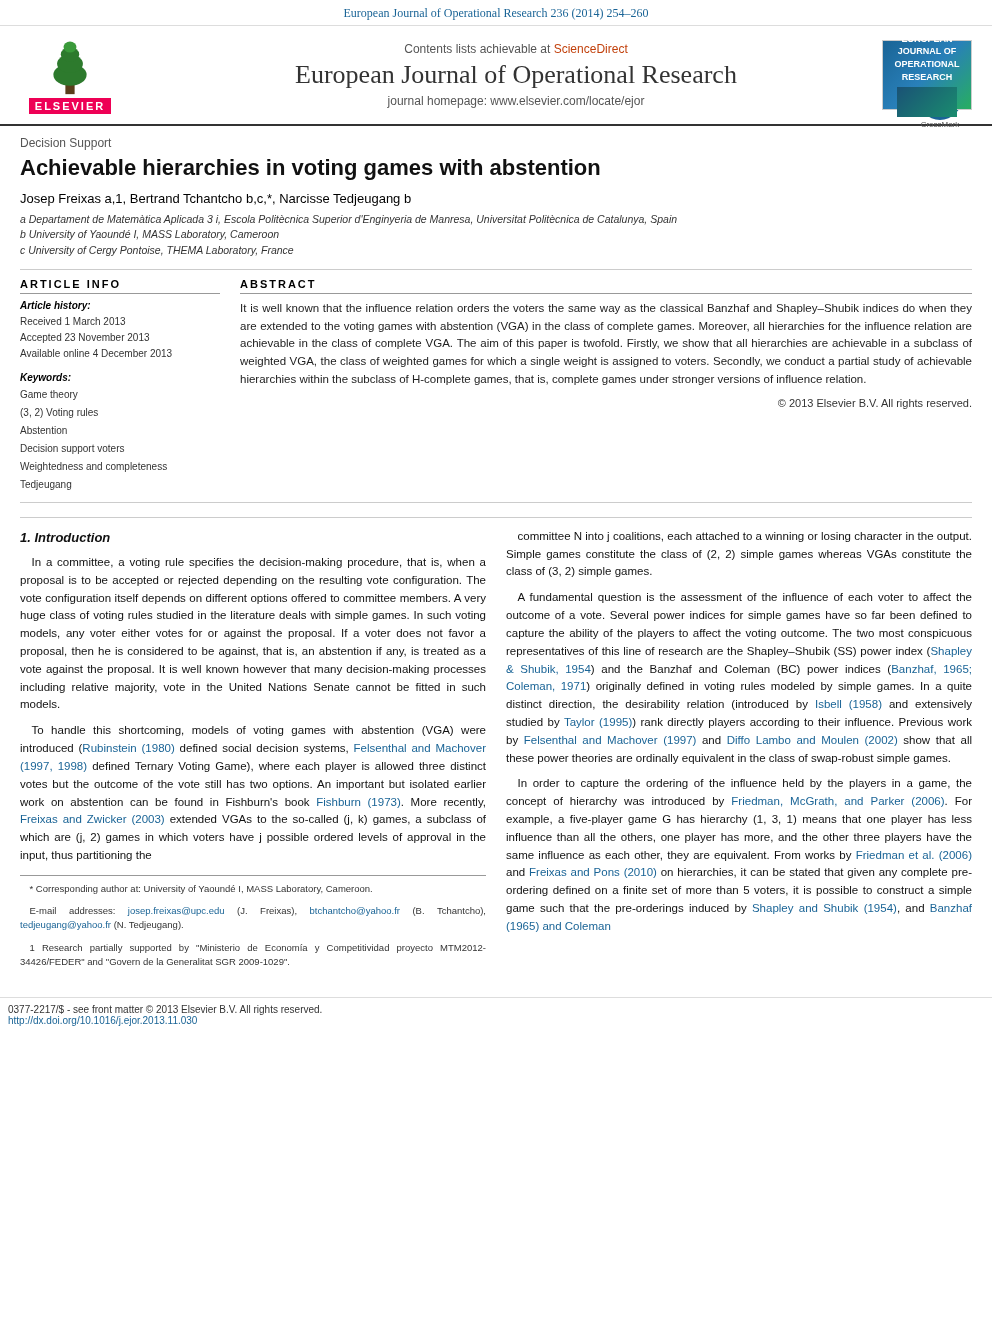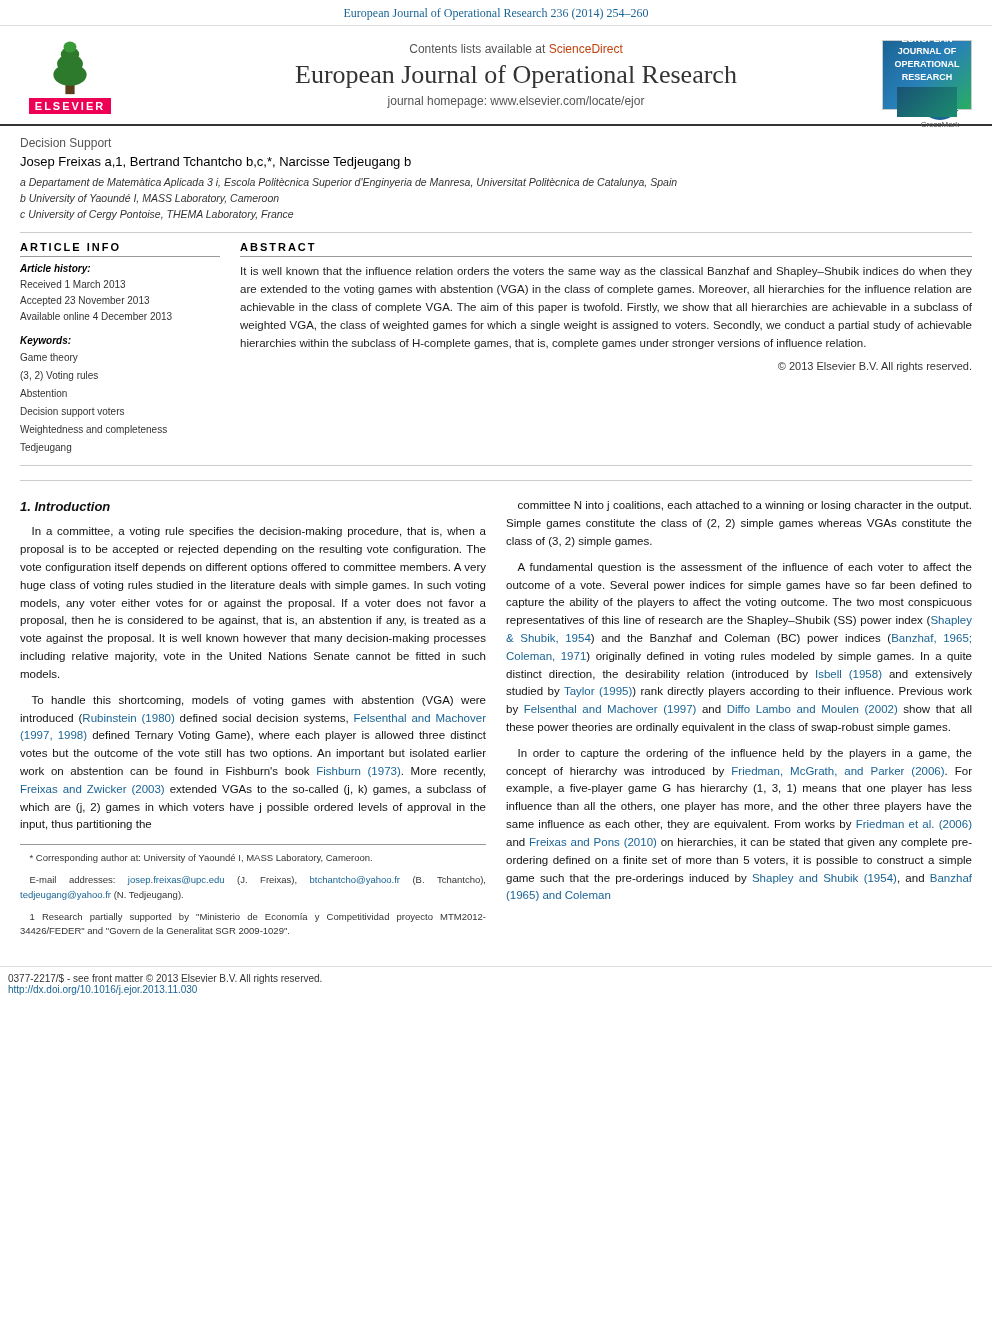--- a/index.html
+++ b/index.html
@@ -215,21 +215,21 @@
       font-size: 11px;
       font-family: Arial, sans-serif;
       margin-top: 8px;
       color: #333;
     }
     .body-columns {
       display: flex;
       gap: 20px;
       margin-top: 14px;
       border-top: 1px solid #ccc;
-      padding-top: 16px;
+      padding-top: 10px;
     }
     .body-col {
       flex: 1;
       font-size: 11.5px;
       line-height: 1.55;
       text-align: justify;
       font-family: Arial, sans-serif;
       color: #111;
     }
     .body-col h2 {
@@ -280,21 +280,21 @@
         <ellipse cx="50" cy="42" rx="18" ry="12" fill="#2d7a2d"></ellipse>
         <ellipse cx="50" cy="30" rx="14" ry="10" fill="#2d7a2d"></ellipse>
         <ellipse cx="50" cy="20" rx="10" ry="8" fill="#2d7a2d"></ellipse>
         <ellipse cx="50" cy="12" rx="7" ry="6" fill="#3a9a3a"></ellipse>
       </svg>
       <div class="elsevier-text">ELSEVIER</div>
     </div>
   </div>
   <div class="journal-header-center">
     <div class="contents-line">
-      <span>Contents lists available at</span>
+      <span>Contents lists achievable at</span>
       <a href="#">ScienceDirect</a>
     </div>
     <div class="journal-title">European Journal of Operational Research</div>
     <div class="journal-homepage">journal homepage: www.elsevier.com/locate/ejor</div>
   </div>
   <div class="journal-header-right">
     <div style="font-size:7px; line-height:1.4;">
       <div style="font-size:9px; font-weight:bold; margin-bottom:4px;">EUROPEAN JOURNAL OF OPERATIONAL RESEARCH</div>
       <div style="width:60px; height:30px; background: linear-gradient(135deg,#1a5276,#1a8c6e); margin: 0 auto;"></div>
     </div>
@@ -302,20 +302,21 @@
 </div>
 
 <div class="main-content">
 
   <div class="crossmark">
     <div class="crossmark-icon">✓</div>
     <div class="crossmark-label">CrossMark</div>
   </div>
 
   <div class="section-label">Decision Support</div>
+  <div class="article-title">Achievable hierarchies in voting games with abstention</div>
   <div class="authors-line">
     <span>Josep Freixas a,1, Bertrand Tchantcho b,c,*, Narcisse Tedjeugang b</span>
   </div>
   <div class="affiliations">
     <span>a Departament de Matemàtica Aplicada 3 i, Escola Politècnica Superior d'Enginyeria de Manresa, Universitat Politècnica de Catalunya, Spain</span><br>
     <span>b University of Yaoundé I, MASS Laboratory, Cameroon</span><br>
     <span>c University of Cergy Pontoise, THEMA Laboratory, France</span>
   </div>
 
   <hr class="divider">

